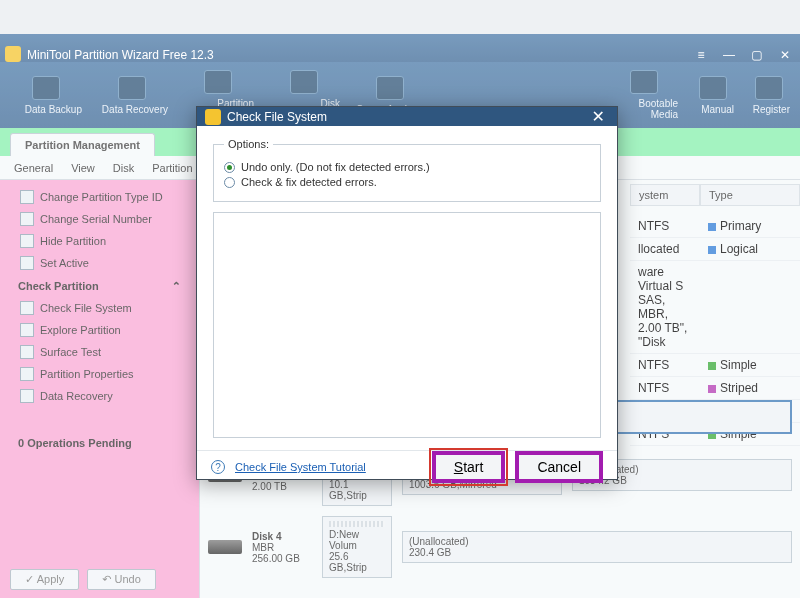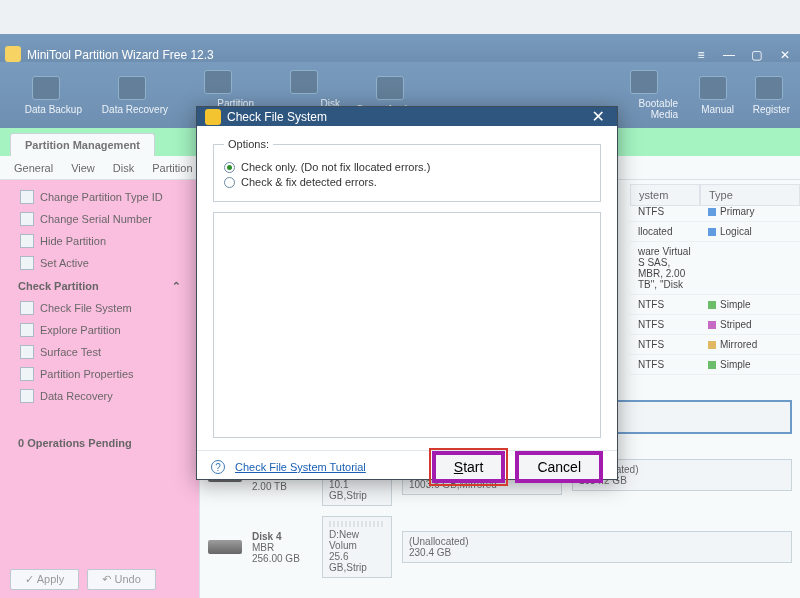--- a/index.html
+++ b/index.html
@@ -26,21 +26,21 @@
 .side .it { display:flex; align-items:center; gap:6px; padding:4px 2px; cursor:pointer; }
 .side .hdr { font-weight:bold; margin:6px 0 4px; display:flex; justify-content:space-between; }
 .side .pic { width:14px; height:14px; border:1px solid #8fa3b3; background:#eaf0f5; }
 .opspend { font-weight:bold; margin-top:30px; font-size:11px; }
 .bot { position:absolute; bottom:8px; left:10px; display:flex; gap:8px; }
 .btn2 { border:1px solid #a9b6c0; background:#f2f5f8; padding:3px 14px; font-size:11px; color:#777; border-radius:2px; }
 
 .content { flex:1; position:relative; background:#f5f8fa; overflow:hidden; }
 .colhdr { position:absolute; top:4px; right:0; display:flex; font-size:11px; color:#333; }
 .colhdr div { border:1px solid #d2dae1; padding:4px 8px; background:#eef2f6; }
-.rows { position:absolute; top:22px; right:0; font-size:10px; }
+.rows { position:absolute; top:35px; right:0; font-size:12px; }
 .row { display:flex; }
 .cell { border-bottom:1px solid #e6ebef; padding:4px 8px; }
 .sq { width:8px; height:8px; display:inline-block; margin-right:4px; vertical-align:middle; }
 .diskarea { position:absolute; top:220px; left:8px; right:8px; }
 .diskrow { display:flex; align-items:center; gap:10px; margin-bottom:10px; font-size:10px; color:#333; }
 .diskrow .dl { width:60px; }
 .diskrow .block { border:1px solid #b7c4ce; padding:4px 6px; background:#eef2f6; position:relative; }
 .diskrow .stripe { height:6px; background:repeating-linear-gradient(90deg,#cfd7de 0 2px,#f0f3f6 2px 4px); margin-bottom:2px; }
 
 .dimmer { position:absolute; inset:0; background:rgba(255,255,255,0.25); }
@@ -215,21 +215,21 @@
     <span class="ticon2"></span>
     <span>Check File System</span>
     <span class="sp"></span>
     <span class="x">✕</span>
   </div>
   <div class="mbody">
     <fieldset>
       <legend>Options:</legend>
       <div class="opt">
           <span class="radio sel"></span>
-          <span>Check only. (Do not fix llocated errors.)</span>
+          <span>Undo only. (Do not fix detected errors.)</span>
         </div>
       <div class="opt">
           <span class="radio"></span>
           <span>Check &amp; fix detected errors.</span>
         </div>
     </fieldset>
     <div class="outbox"></div>
   </div>
   <div class="mfoot">
     <span class="qmark">?</span>

